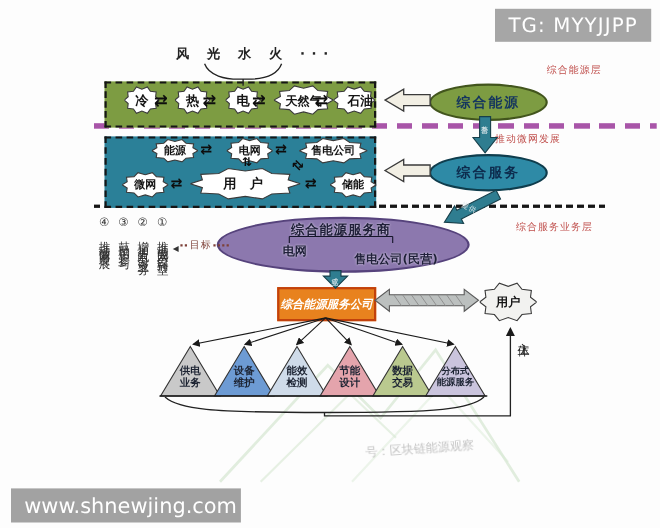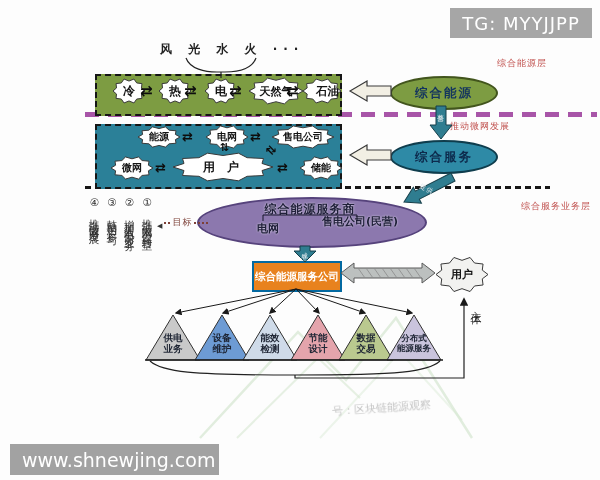--- a/index.html
+++ b/index.html
@@ -28,22 +28,22 @@
   .ellipse{position:absolute;border-radius:50%;display:flex;align-items:center;justify-content:center;
            font-weight:bold;z-index:1;}
   .el-green{left:390px;top:76px;width:104px;height:30px;background:#7d9c42;border:2px solid #42551d;color:#14355e;font-size:12.5px;letter-spacing:2px;}
   .el-teal{left:390px;top:140px;width:104px;height:30px;background:#2e8aa6;border:2px solid #0f3d4d;color:#0d2b4d;font-size:12.5px;letter-spacing:2px;}
   .el-purple{left:197px;top:197px;width:226px;height:47px;background:#8c78ae;border:2px solid #56437c;}
 
   .prov-title{position:absolute;left:197px;top:201px;width:226px;text-align:center;font-size:12px;font-weight:bold;
     color:#20203a;text-shadow:0 0 2px #e8e4f2;z-index:2;letter-spacing:1px;}
   .prov-member{position:absolute;font-size:11px;font-weight:bold;color:#20203a;text-shadow:0 0 2px #e8e4f2;z-index:2;white-space:nowrap;}
 
-  .company-box{position:absolute;left:252px;top:261px;width:86px;height:27px;background:#e8821e;border:2px solid #0369a1;
-    display:flex;align-items:center;justify-content:center;color:#fff;font-weight:bold;font-size:10.5px;z-index:2;white-space:nowrap;}
+  .company-box{position:absolute;left:252px;top:261px;width:86px;height:27px;background:#e8821e;border:2px solid #c2410c;
+    display:flex;align-items:center;justify-content:center;color:#fff;font-weight:bold;font-size:10.5px;z-index:2;white-space:nowrap;font-style:italic;}
 
   .exch{position:absolute;font-size:15px;font-weight:bold;color:#0d0d0d;z-index:2;line-height:1;}
   .layer-label{position:absolute;color:#c0504d;font-size:9px;letter-spacing:1px;z-index:2;white-space:nowrap;}
 
   .sources{position:absolute;left:160px;top:41px;width:130px;text-align:center;font-size:12px;font-weight:bold;
     letter-spacing:6px;color:#222;z-index:1;white-space:nowrap;}
 
   .goals{position:absolute;left:88px;top:196px;display:flex;gap:5px;z-index:2;}
   .goal-col{writing-mode:vertical-rl;text-orientation:upright;font-size:10.5px;color:#2e2e2e;letter-spacing:3px;line-height:1.2;}
 
@@ -166,26 +166,26 @@
   <span class="exch" style="left:155px;top:161px;font-size:13px;">⇄</span>
   <span class="exch" style="left:277px;top:161px;font-size:13px;">⇄</span>
   <span class="exch" style="left:220px;top:142px;font-size:11px;">⇅</span>
   <span class="exch" style="left:266px;top:144px;font-size:12px;transform:rotate(45deg);">⇄</span>
 
   <div class="ellipse el-green">综合能源</div>
   <div class="ellipse el-teal">综合服务</div>
 
   <div class="layer-label" style="left:458px;top:57px;margin-left:39px;">综合能源层</div>
   <div class="layer-label" style="left:450px;top:120px;">推动微网发展</div>
-  <div class="layer-label" style="left:479px;top:200px;padding-left:42px;">综合服务业务层</div>
+  <div class="layer-label" style="left:427px;top:200px;padding-left:42px;">综合服务业务层</div>
 
   <div class="ellipse el-purple"></div>
   <div class="prov-title">综合能源服务商</div>
   <div class="prov-member" style="left:246px;top:221px;width:44px;text-align:center;">电网</div>
-  <div class="prov-member" style="left:312px;top:214px;width:96px;text-align:center;">售电公司(民营)</div>
+  <div class="prov-member" style="left:312px;top:228px;width:96px;text-align:center;">售电公司(民营)</div>
 
   <div class="goals">
     <div class="goal-col"><span>④</span><span>推动微网发展</span></div>
     <div class="goal-col"><span>③</span><span>鼓励用户参与</span></div>
     <div class="goal-col"><span>②</span><span>增加售电公司业务</span></div>
     <div class="goal-col"><span>①</span><span>推动电网公司转型</span></div>
   </div>
 
   <div class="target">
     <span class="tri-left"></span>

